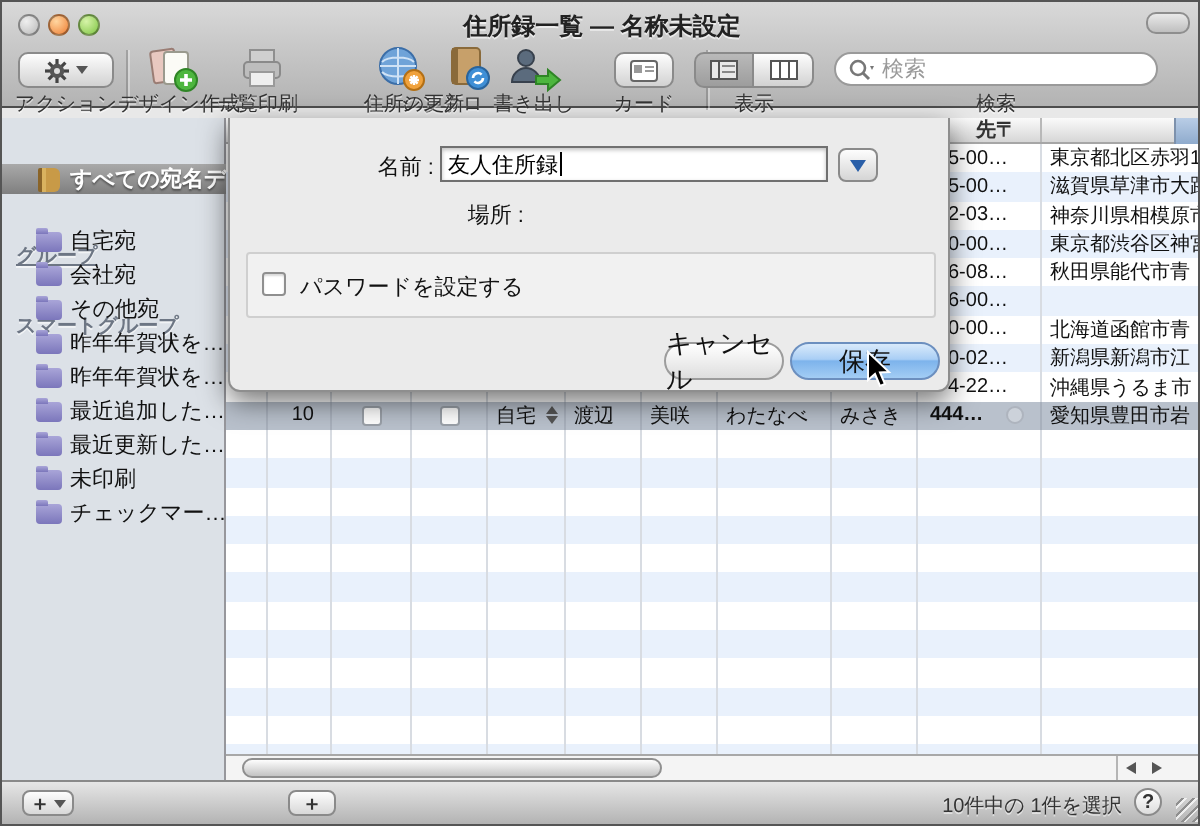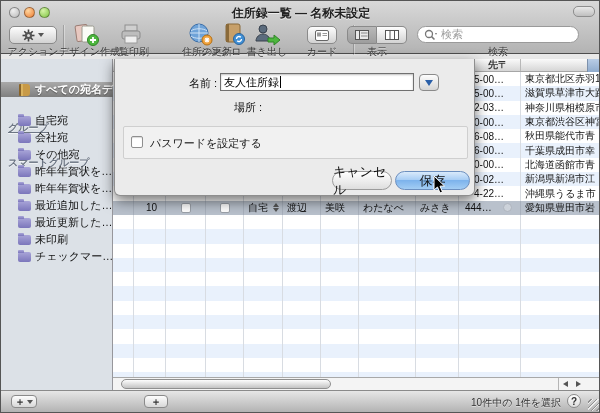--- a/index.html
+++ b/index.html
@@ -356,21 +356,20 @@
         <div class="c c0"></div>
         <div class="c c1"></div>
         <div class="c c2"></div>
         <div class="c c3"></div>
         <div class="c c4"></div>
         <div class="c c5"></div>
         <div class="c c6"></div>
         <div class="c c7"></div>
         <div class="c c8"></div>
         <div class="c c9">6-00…</div>
-        <div class="c c10">千葉県成田市幸</div>
       </div>
     <div class="trow drow">
         <div class="c c0"></div>
         <div class="c c1"></div>
         <div class="c c2"></div>
         <div class="c c3"></div>
         <div class="c c4"></div>
         <div class="c c5"></div>
         <div class="c c6"></div>
         <div class="c c7"></div>
@@ -418,21 +417,21 @@
           <span>自宅</span>
         <span class="stepper">
             <i class="up"></i>
             <i class="dn"></i>
           </span>
         </div>
       <div class="c c5">渡辺</div>
       <div class="c c6">美咲</div>
       <div class="c c7">わたなべ</div>
       <div class="c c8">みさき</div>
-      <div class="c c9" style="padding-left:6px;">
+      <div class="c c9" style="padding-left:6px;font-weight:bold;">
           <span>444…</span>
           <span class="pill-badge"></span>
         </div>
       <div class="c c10">愛知県豊田市岩</div>
     </div>
 
     <div class="trow drow">
         <div class="c c0"></div>
         <div class="c c1"></div>
         <div class="c c2"></div>

